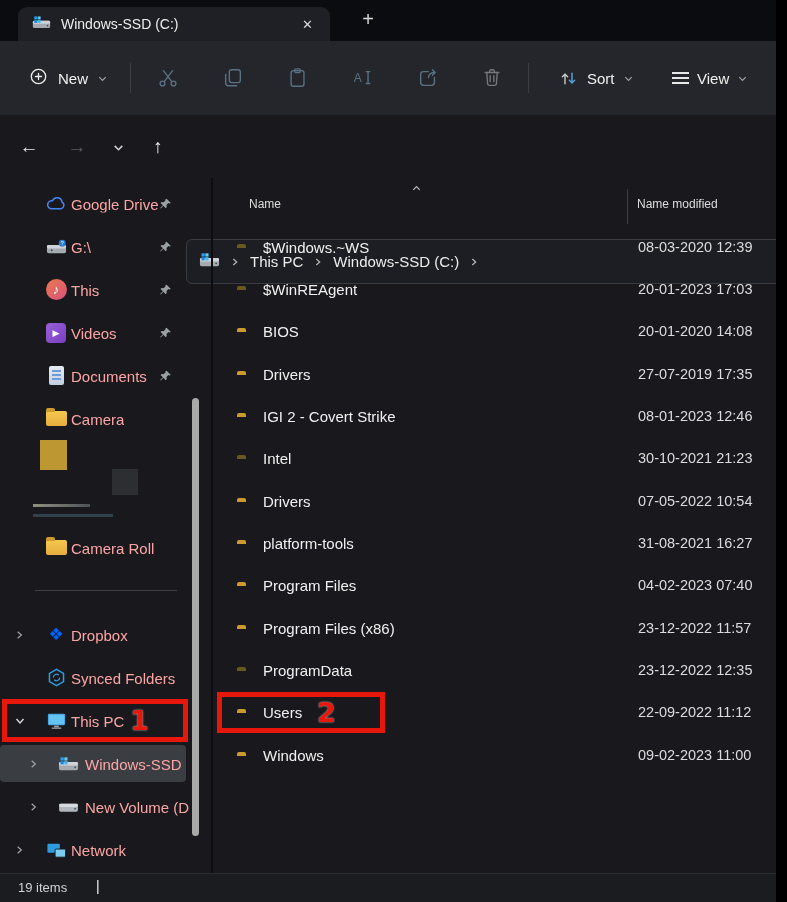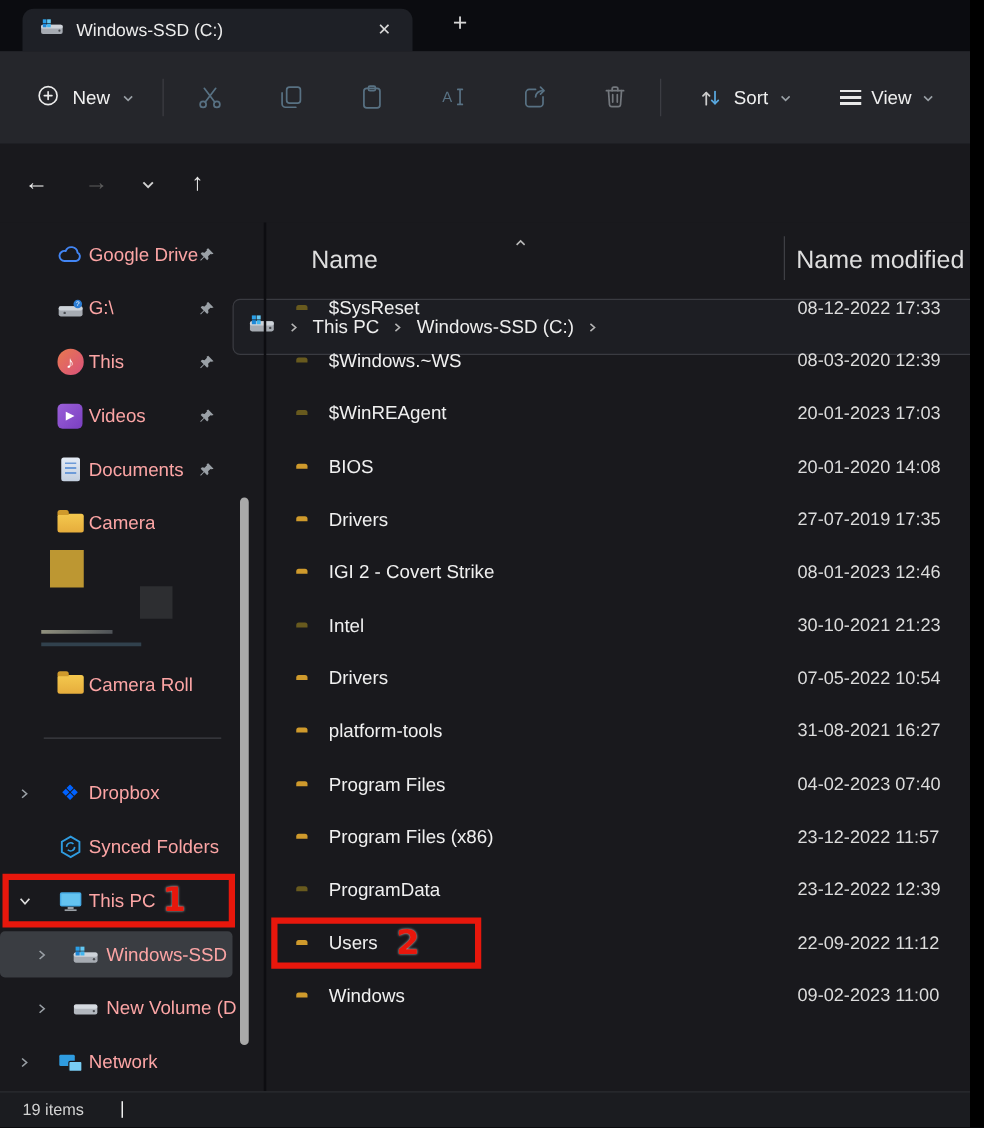--- a/index.html
+++ b/index.html
@@ -59,21 +59,21 @@
   .thumb-line2{position:absolute;left:33px;top:74px;width:80px;height:3px;background:#31414d;}
   .sb-scrollthumb{position:absolute;left:192px;top:220px;width:7px;height:438px;background:#a9a9a9;border-radius:4px;z-index:6;}
 
   
   .red-box{position:absolute;border:5px solid #e8170c;box-sizing:border-box;z-index:5;pointer-events:none;}
   .step-num{position:absolute;z-index:6;font-weight:bold;font-size:27px;line-height:1;color:#e8170c;
             text-shadow:0 0 2px rgba(255,255,255,.8);font-family:"DejaVu Sans",sans-serif;}
 
   
   .main{position:absolute;left:213px;top:0;right:0;bottom:0;}
-  .list-header{position:absolute;left:0;top:8px;right:0;height:39px;font-size:20px;color:#dedede;}
+  .list-header{position:absolute;left:0;top:8px;right:0;height:39px;font-size:12px;color:#dedede;}
   .hdr-name{position:absolute;left:36px;top:11px;}
   .hdr-caret{position:absolute;left:198px;top:-3px;}
   .hdr-div{position:absolute;left:414px;top:3px;width:1px;height:35px;background:#3e3f44;}
   .hdr-date{position:absolute;left:424px;top:11px;}
   .rows{position:absolute;left:0;top:47.5px;right:0;}
   .file-row{position:relative;height:42.33px;}
   .f-ic{position:absolute;left:24px;top:50%;transform:translateY(-50%);}
   .f-name{position:absolute;left:50px;top:50%;transform:translateY(-50%);font-size:15px;color:#f0f0f0;white-space:nowrap;}
   .f-date{position:absolute;left:425px;top:50%;transform:translateY(-50%);font-size:14.5px;color:#dcdcdc;white-space:nowrap;}
 
@@ -429,25 +429,20 @@
           <svg width="11" height="11" viewBox="0 0 12 12" fill="none" stroke="#b9b9b9" stroke-width="1.4">
               <path d="M2.5 7.5L6 4l3.5 3.5"></path>
             </svg>
         </span>
         <span class="hdr-div"></span>
         <span class="hdr-date">Name modified</span>
       </div>
       <div class="rows" id="file-rows">
           <div class="file-row">
             <span class="f-ic"><span class="folder dim"></span></span>
-            <span class="f-name">$SysReset</span>
-            <span class="f-date">08-12-2022 17:33</span>
-          </div>
-          <div class="file-row">
-            <span class="f-ic"><span class="folder dim"></span></span>
             <span class="f-name">$Windows.~WS</span>
             <span class="f-date">08-03-2020 12:39</span>
           </div>
           <div class="file-row">
             <span class="f-ic"><span class="folder dim"></span></span>
             <span class="f-name">$WinREAgent</span>
             <span class="f-date">20-01-2023 17:03</span>
           </div>
           <div class="file-row">
             <span class="f-ic"><span class="folder"></span></span>
@@ -485,21 +480,21 @@
             <span class="f-date">04-02-2023 07:40</span>
           </div>
           <div class="file-row">
             <span class="f-ic"><span class="folder"></span></span>
             <span class="f-name">Program Files (x86)</span>
             <span class="f-date">23-12-2022 11:57</span>
           </div>
           <div class="file-row">
             <span class="f-ic"><span class="folder dim"></span></span>
             <span class="f-name">ProgramData</span>
-            <span class="f-date">23-12-2022 12:39</span>
+            <span class="f-date">23-12-2022 12:35</span>
           </div>
           <div class="file-row">
             <span class="f-ic"><span class="folder"></span></span>
             <span class="f-name">Users</span>
             <span class="f-date">22-09-2022 11:12</span>
             <span class="step-num" style="left: 104px; top: 8px; color: rgb(232, 23, 12);">2</span>
             <span class="red-box" style="left: 4px; top: 0.5px; width: 168px; height: 41px; border-color: rgb(232, 23, 12);"></span>
           </div>
           <div class="file-row">
             <span class="f-ic"><span class="folder"></span></span>

